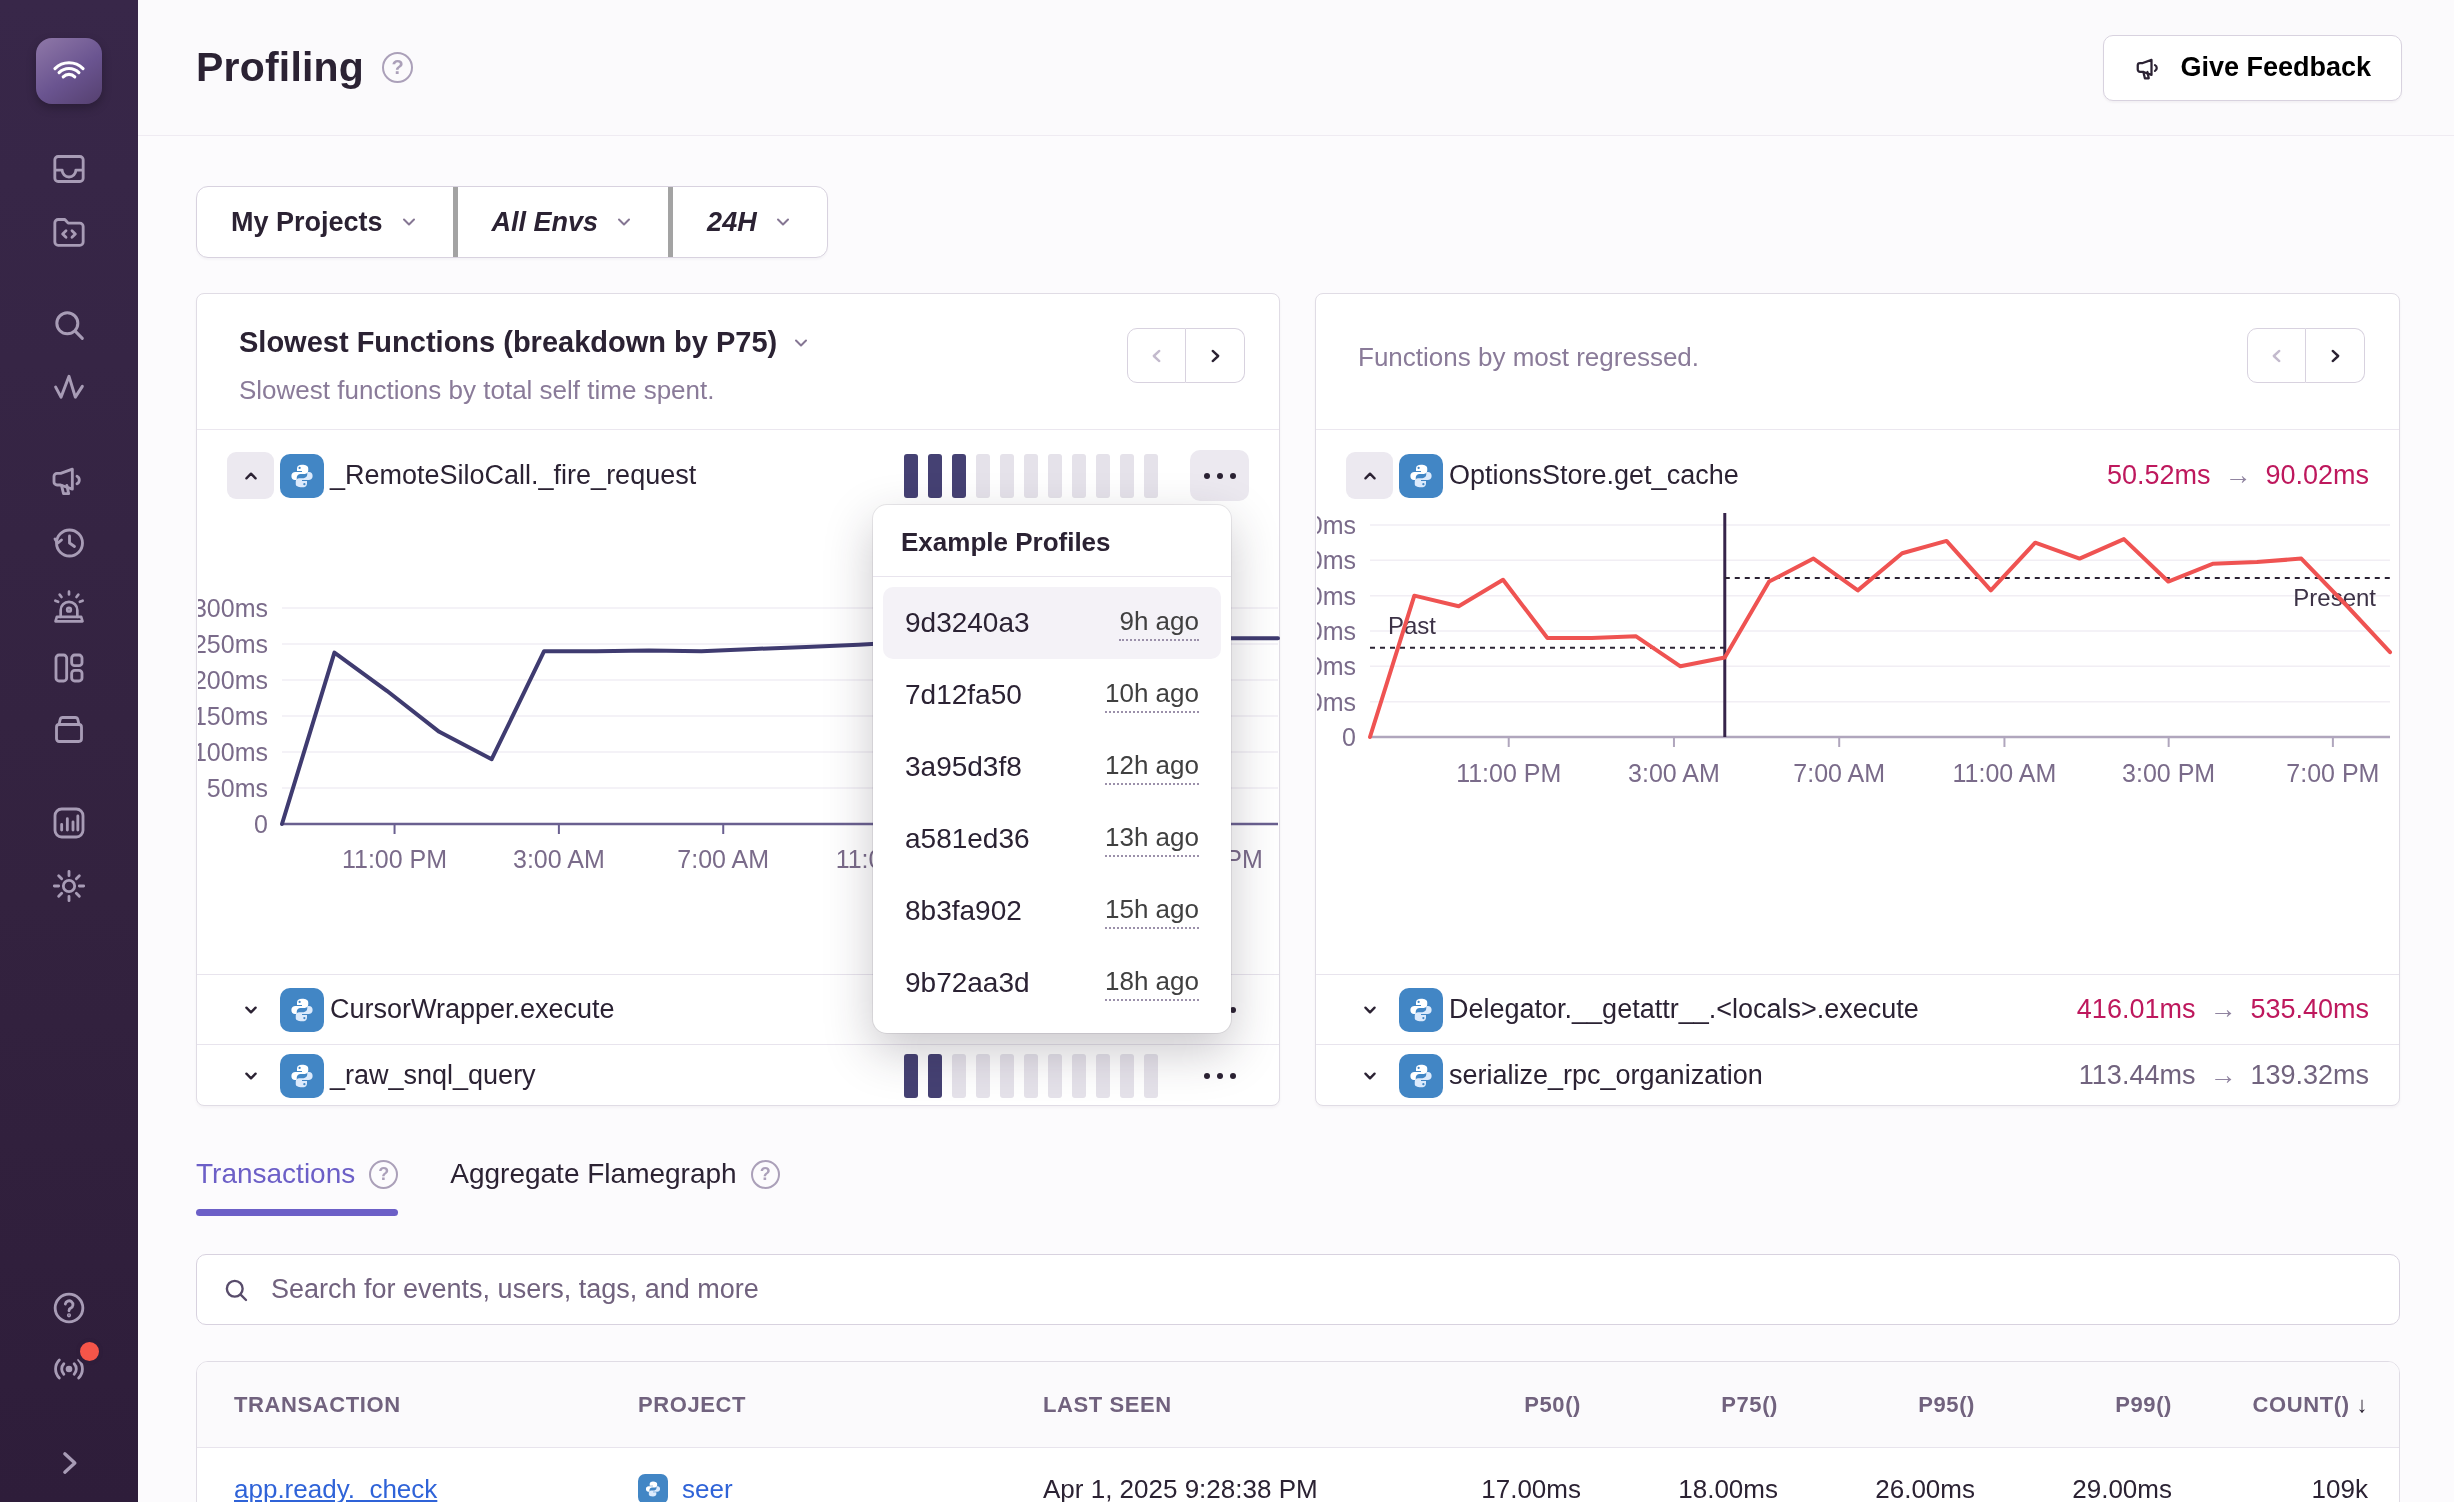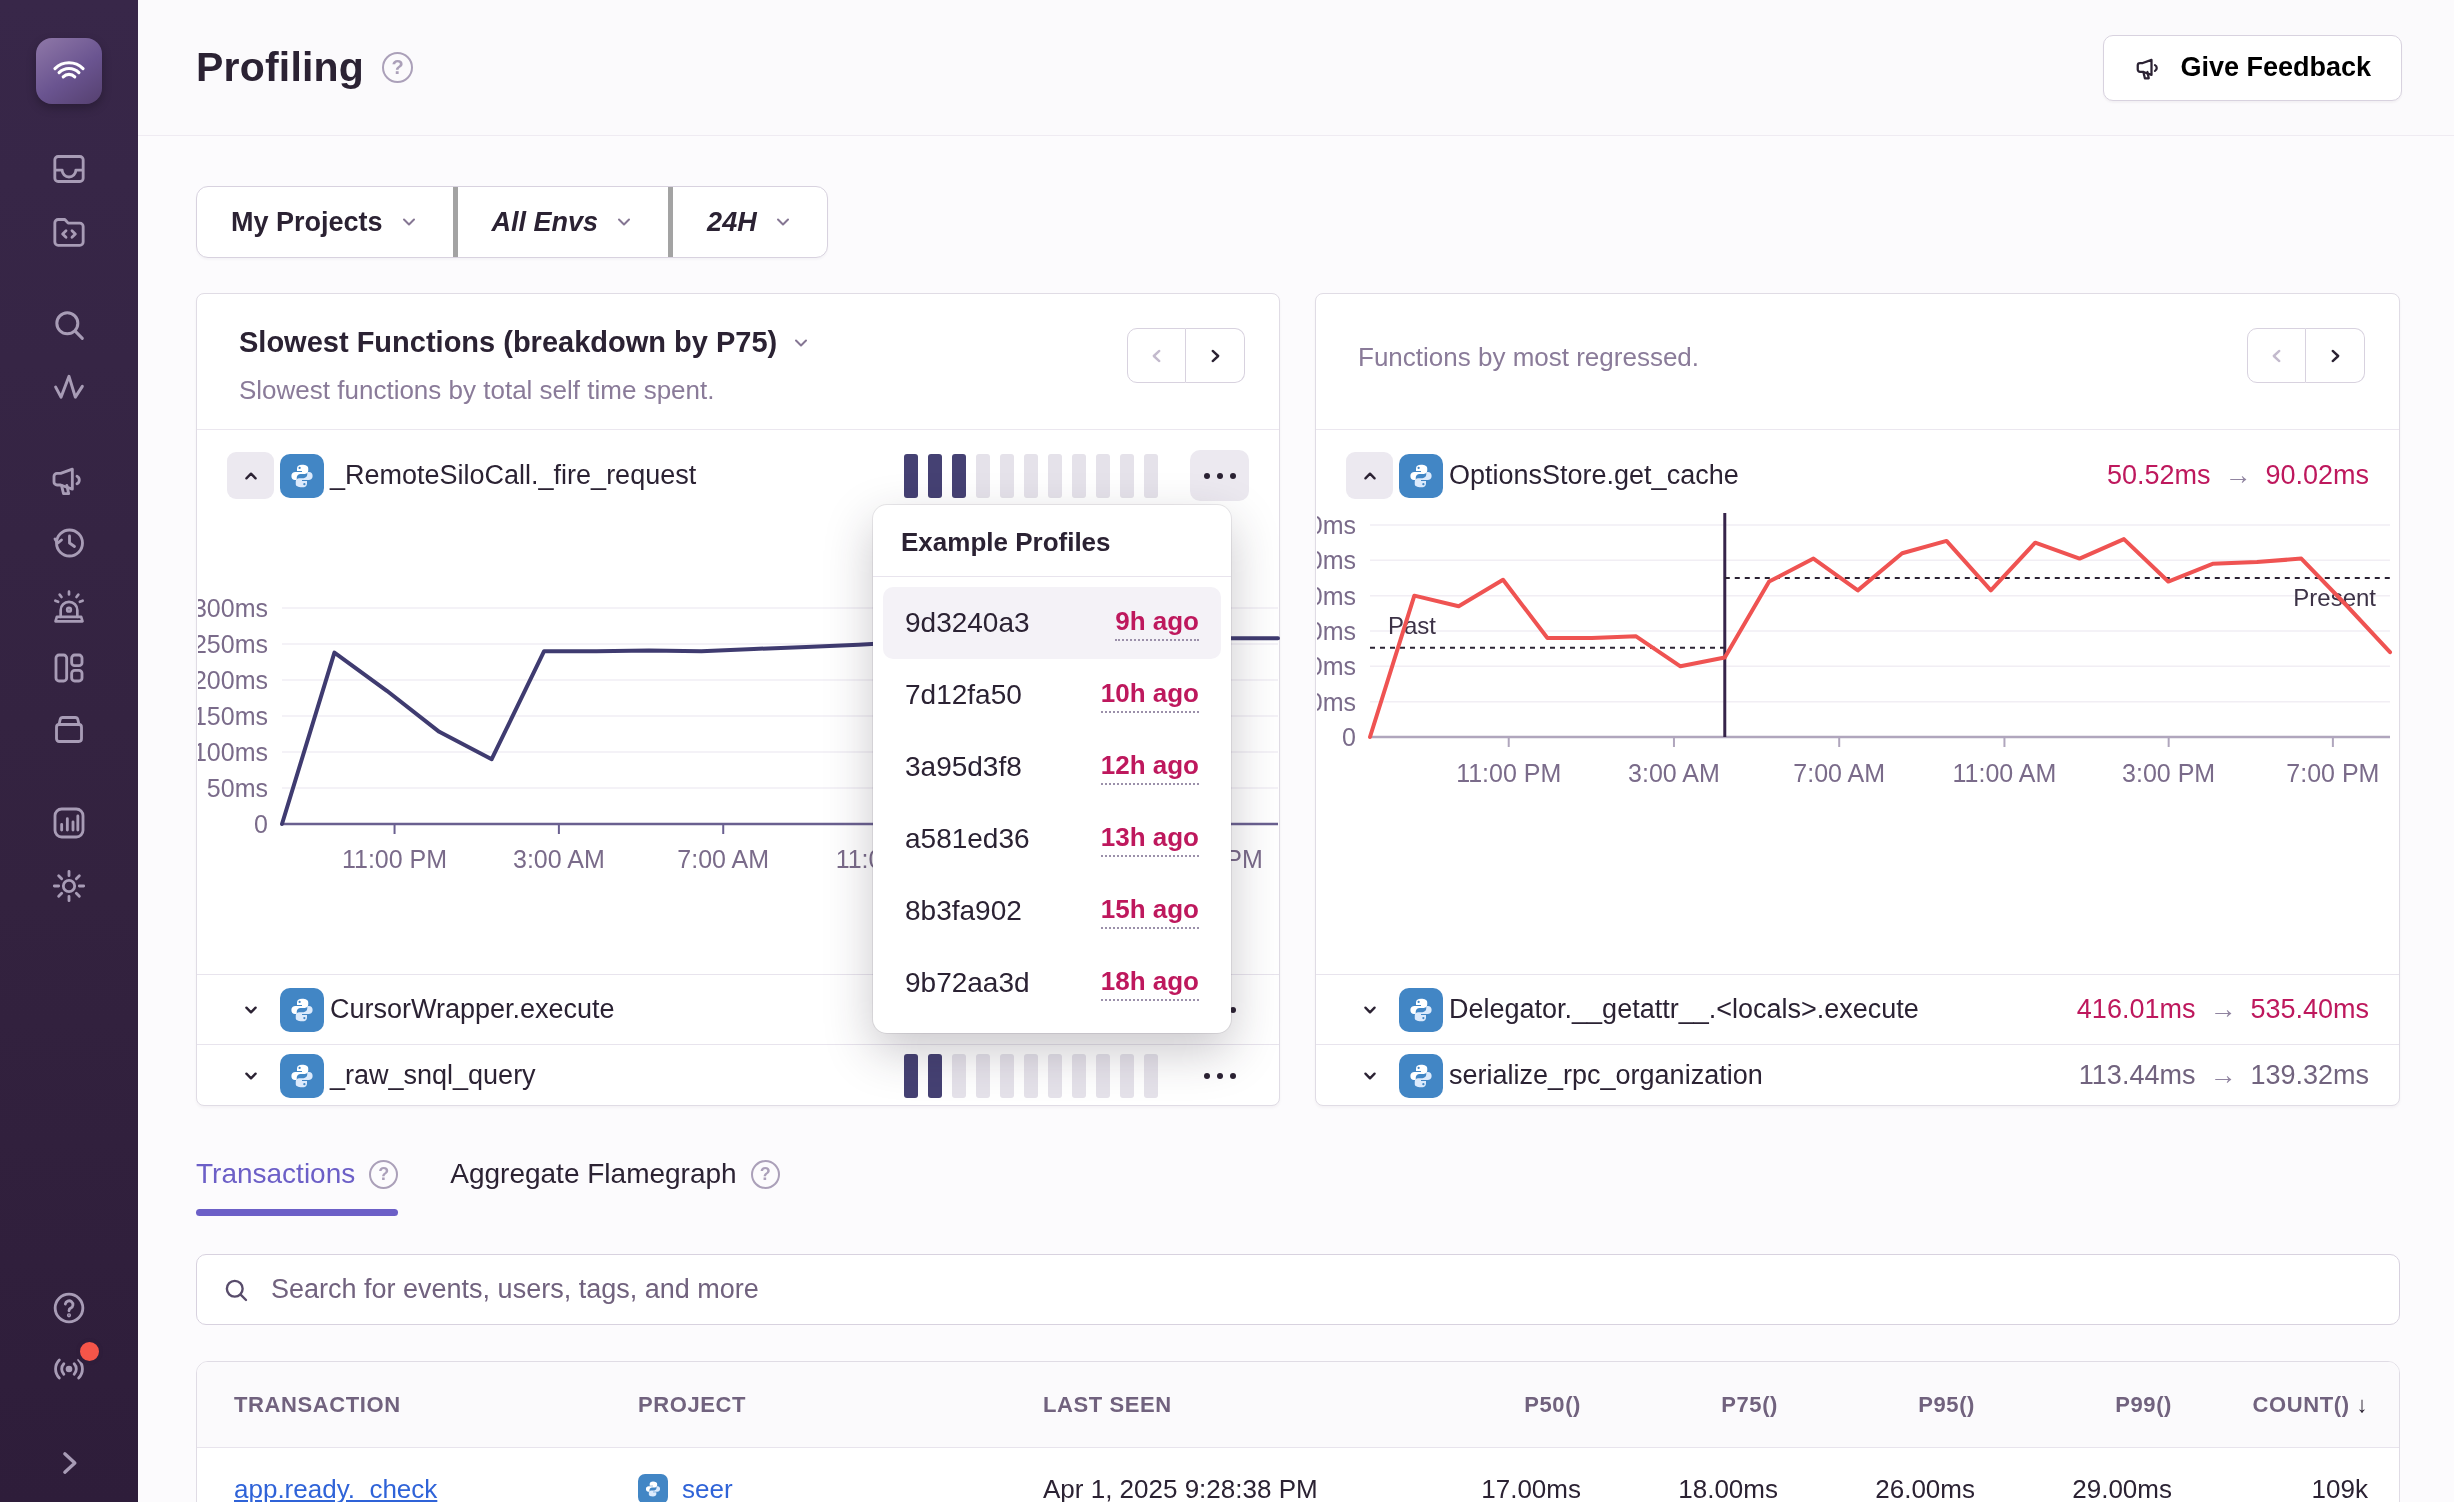--- a/index.html
+++ b/index.html
@@ -68,21 +68,21 @@
   .chart-svg{position:absolute;left:1px;}
   
   .popup{position:absolute;left:873px;top:505px;width:358px;background:#fff;border-radius:14px;z-index:60;
     box-shadow:0 0 0 1px rgba(43,34,51,.09),0 18px 48px rgba(43,34,51,.25);}
   .popup-hd{padding:22px 28px 18px;font-size:26px;font-weight:700;border-bottom:1px solid #e8e4ed;}
   .popup-list{padding:10px 10px 14px;}
   .profile-item{height:72px;display:flex;align-items:center;justify-content:space-between;
     padding:0 22px;border-radius:10px;cursor:pointer;}
   .profile-item.sel{background:#f4f2f7;}
   .profile-id{font-size:28px;}
-  .profile-age{font-size:26px;color:#be185d;border-bottom:2px dotted #9b90aa;padding-bottom:2px;cursor:pointer;font-weight:bold;}
+  .profile-age{font-size:26px;color:#404040;border-bottom:2px dotted #9b90aa;padding-bottom:2px;cursor:pointer;}
   
   .tabs{display:flex;gap:52px;margin-top:52px;align-items:center;}
   .tab{display:flex;align-items:center;gap:14px;font-size:28px;cursor:pointer;position:relative;padding-bottom:26px;}
   .tab .help-circ{margin-left:0;width:29px;height:29px;border-width:2px;font-size:18px;}
   .tab.active{color:#6C5FC7;}
   .tab-underline{position:absolute;left:0;bottom:0;height:7px;border-radius:4px;background:#6C5FC7;width:100%;}
   .searchbar{margin-top:38px;height:71px;background:#fff;border:1px solid #d8d2df;border-radius:10px;
     display:flex;align-items:center;padding:0 24px;gap:18px;}
   .searchbar input{border:none;outline:none;flex:1;font-size:27px;font-family:inherit;color:#2b2233;background:transparent;}
   .searchbar input::placeholder{color:#71627e;opacity:1;}

